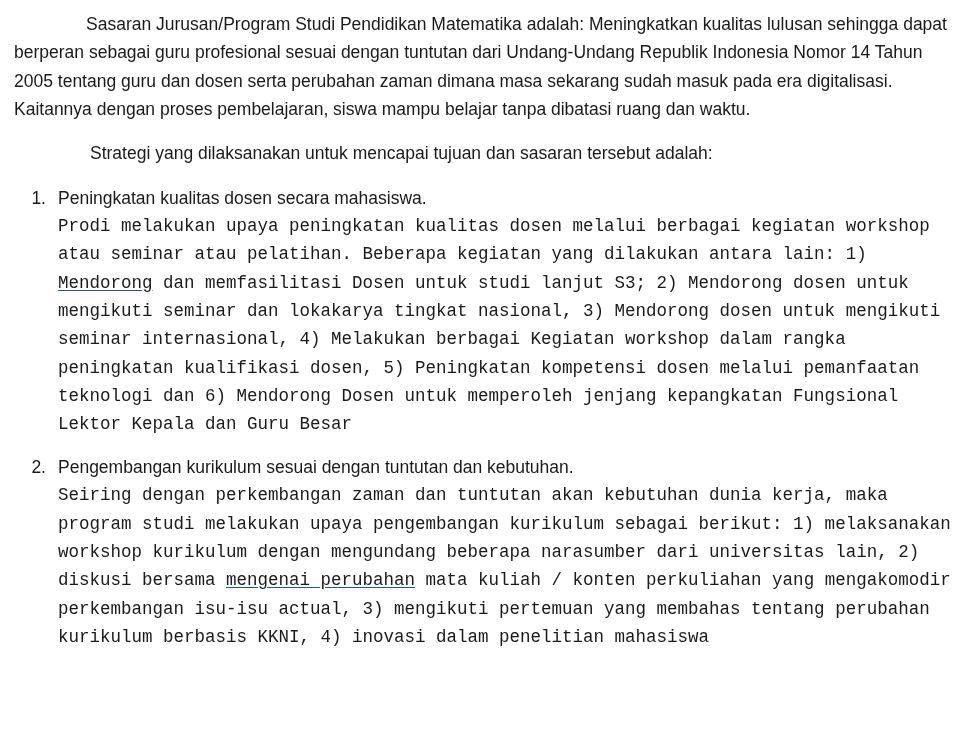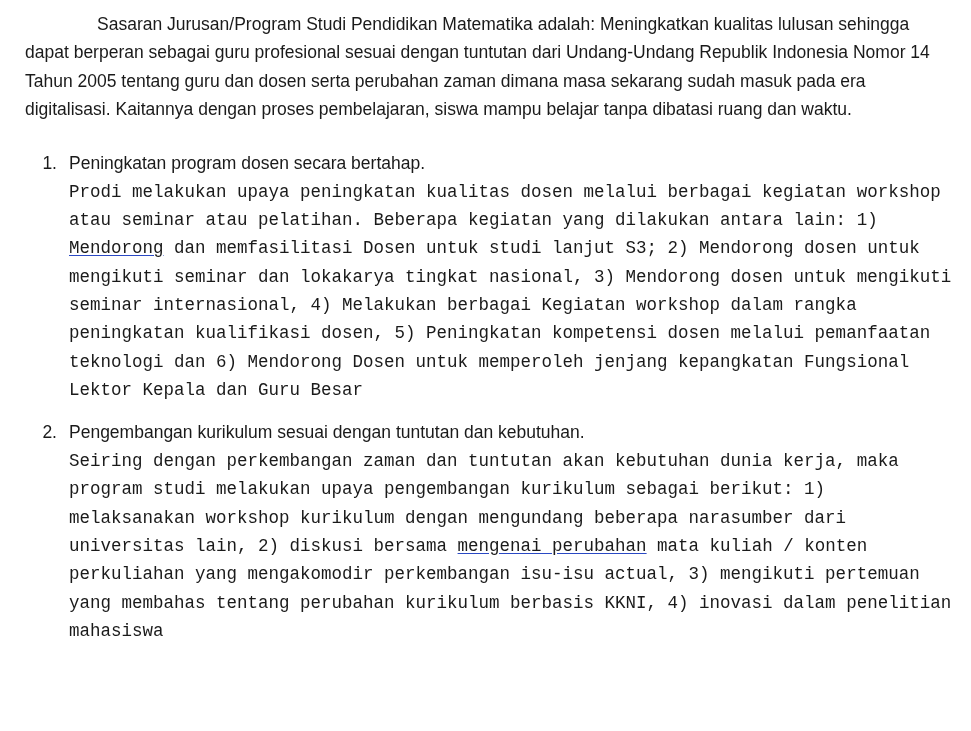--- a/index.html
+++ b/index.html
@@ -11,21 +11,21 @@
     width: 971px;
     height: 731px;
     font-family: "Liberation Sans", sans-serif;
     color: #1a1a1a;
     overflow: hidden;
   }
   .page {
     width: 971px;
     height: 731px;
     box-sizing: border-box;
-    padding: 10px 18px 0 25px;
+    padding: 10px 18px 0 14px;
     position: relative;
   }
   .para {
     font-size: 17.5px;
     line-height: 1.62;
     text-align: left;
     margin: 0 0 6px 0;
     color: #1a1a1a;
   }
   .para.indent {
@@ -76,29 +76,30 @@
 </style>
 </head>
 <body>
 
 <div class="page">
 
   <p class="para indent">Sasaran Jurusan/Program Studi Pendidikan Matematika adalah: Meningkatkan kualitas lulusan sehingga dapat berperan sebagai guru profesional sesuai dengan tuntutan dari Undang-Undang Republik Indonesia Nomor 14 Tahun 2005 tentang guru dan dosen serta perubahan zaman dimana masa sekarang sudah masuk pada era digitalisasi. Kaitannya dengan proses pembelajaran, siswa mampu belajar tanpa dibatasi ruang dan waktu.</p>
 
   <div class="spacer-sm"></div>
 
+  <p class="para indent2">Strategi yang dilaksanakan untuk mencapai tujuan dan sasaran tersebut adalah:</p>
 
   <div class="spacer-sm"></div>
 
   <ol class="list">
 
     <li class="list-item">
       <span class="item-num">1.</span>
       <span class="item-body">
-        <span class="item-title">Peningkatan program dosen secara bertahap.</span>
+        <span class="item-title">Peningkatan kualitas dosen secara mahasiswa.</span>
         <span class="item-text"><span>Prodi melakukan upaya peningkatan kualitas dosen melalui berbagai kegiatan workshop atau seminar atau pelatihan. Beberapa kegiatan yang dilakukan antara lain: 1)</span><span class="u-blue"> Mendorong</span><span> dan memfasilitasi Dosen untuk studi lanjut S3;  2) Mendorong dosen untuk mengikuti seminar dan lokakarya  tingkat nasional, 3) Mendorong dosen untuk mengikuti seminar internasional, 4) Melakukan berbagai Kegiatan workshop dalam rangka peningkatan kualifikasi dosen, 5) Peningkatan kompetensi dosen melalui pemanfaatan teknologi dan 6) Mendorong Dosen untuk memperoleh jenjang kepangkatan Fungsional Lektor Kepala dan Guru Besar</span></span>
       </span>
     </li>
 
     <li class="list-item">
       <span class="item-num">2.</span>
       <span class="item-body">
         <span class="item-title">Pengembangan kurikulum sesuai dengan tuntutan dan kebutuhan.</span>
         <span class="item-text"><span>Seiring dengan perkembangan zaman dan tuntutan akan kebutuhan dunia kerja, maka program studi melakukan upaya pengembangan kurikulum sebagai berikut: 1) melaksanakan workshop kurikulum dengan mengundang beberapa narasumber dari universitas lain,   2) diskusi bersama </span><span class="u-blue">mengenai  perubahan</span><span> mata kuliah / konten perkuliahan yang mengakomodir perkembangan isu-isu actual, 3) mengikuti pertemuan yang membahas tentang perubahan kurikulum berbasis KKNI, 4) inovasi dalam penelitian mahasiswa</span></span>
       </span>

